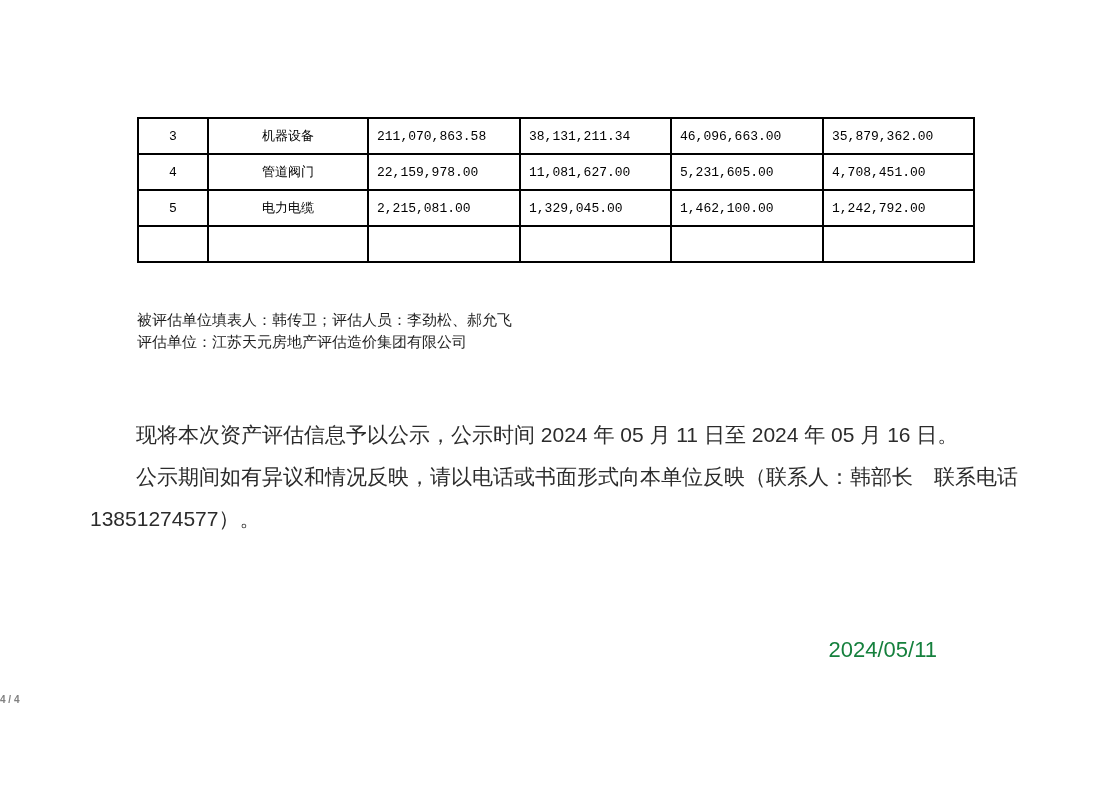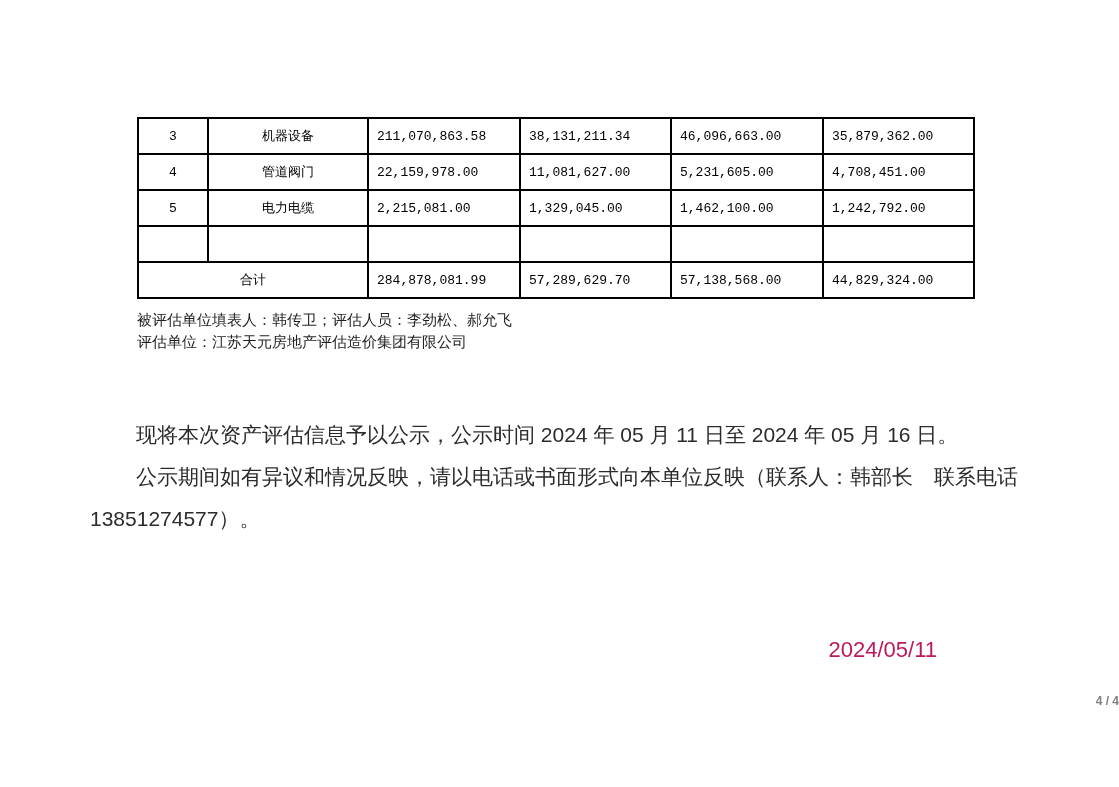--- a/index.html
+++ b/index.html
@@ -79,32 +79,32 @@
     font-size: 21px;
     letter-spacing: 1px;
     color: #2b2b2b;
     white-space: nowrap;
   }
   .sig-date {
     position: absolute;
     top: 637px;
     right: 182px;
     font-size: 22px;
-    color: #be185d;
+    color: #15803d;
     white-space: nowrap;
   }
 
   
   .footer {
     position: absolute;
     top: 694px;
     left: 0;
     width: 100%;
-    text-align: right;
-    font-size: 12px;
+    text-align: left;
+    font-size: 10px;
     font-weight: bold;
     color: #808080;
   }
 </style>
 </head>
 <body>
 
 <div class="page">
 
   <table class="asset-table">
@@ -142,27 +142,20 @@
         <td class="c-num">1,242,792.00</td>
       </tr>
       <tr>
         <td class="c-center"></td>
         <td class="c-center"></td>
         <td class="c-num"></td>
         <td class="c-num"></td>
         <td class="c-num"></td>
         <td class="c-num"></td>
       </tr>
-      <tr>
-        <td class="c-center" colspan="2">合计</td>
-        <td class="c-num">284,878,081.99</td>
-        <td class="c-num">57,289,629.70</td>
-        <td class="c-num">57,138,568.00</td>
-        <td class="c-num">44,829,324.00</td>
-      </tr>
     </tbody>
   </table>
 
   <div class="notes">
     <div>被评估单位填表人：韩传卫；评估人员：李劲松、郝允飞</div>
     <div>评估单位：江苏天元房地产评估造价集团有限公司</div>
   </div>
 
   <div class="announce">
     <div class="a-line indent">现将本次资产评估信息予以公示，公示时间 2024 年 05 月 11 日至 2024 年 05 月 16 日。</div>

